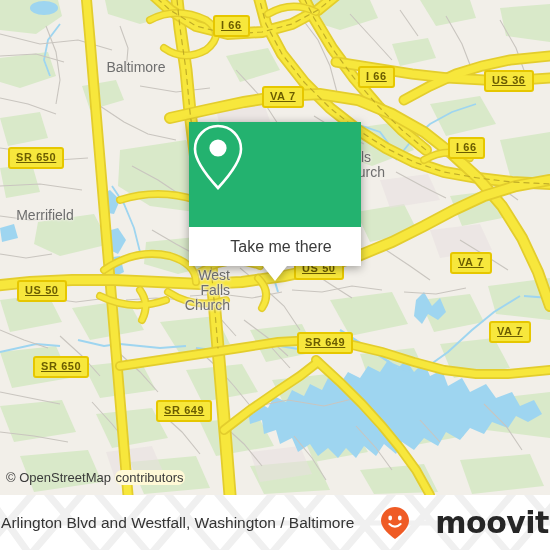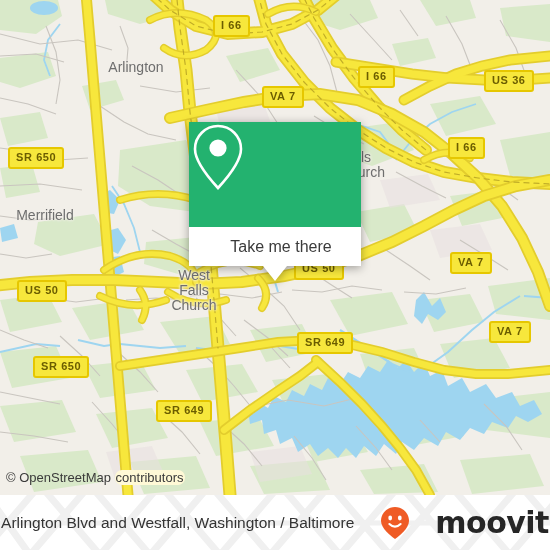--- a/index.html
+++ b/index.html
@@ -27,20 +27,21 @@
     border: 2px solid #e6c700;
     border-radius: 3px;
     color: #6b5d00;
     font-weight: bold;
     font-size: 11px;
     letter-spacing: .6px;
     line-height: 1;
     padding: 3px 6px 4px 6px;
     white-space: nowrap;
     font-family: "Liberation Sans", sans-serif;
+    text-decoration: underline;
   }
 
   
   .place {
     position: absolute;
     color: #6e6e6e;
     font-size: 14px;
     line-height: 15px;
     text-align: center;
     white-space: pre;
@@ -406,25 +407,25 @@
                      L414,162 L444,172 L478,178 L512,182 L550,184"></path>
             <path d="M150,-8 L170,10 L196,26 L228,34 L262,32 L292,24 L318,10 L340,-8"></path>
             <path d="M300,-10 L314,18 L332,48 L354,78 L378,106 L402,130 L426,150"></path>
             <path d="M176,-10 L180,28 L186,70 L190,112 L196,160 L204,208 L210,254
                      L214,300 L218,348"></path>
           </g>
         </g>
       </g>
     </svg>
 
-    <div class="place" style="left:98px; top:60px; width:76px;">Arlington</div>
+    <div class="place" style="left:98px; top:60px; width:76px;">Baltimore</div>
 
     <div class="place" style="left:4px; top:208px; width:82px;">Merrifield</div>
 
-    <div class="place" style="left:158px; top:268px; width:72px;">West
+    <div class="place" style="left:158px; top:268px; width:72px;text-align:right;">West
 Falls
 Church</div>
 
     <div class="place" style="left:350px; top:150px; width:56px; text-align:left;">alls
 hurch</div>
 
     <div class="shield" style="left:213px; top:15px;">I 66</div>
     <div class="shield" style="left:262px; top:86px;">VA 7</div>
     <div class="shield" style="left:358px; top:66px;">I 66</div>
     <div class="shield" style="left:484px; top:70px;">US 36</div>

